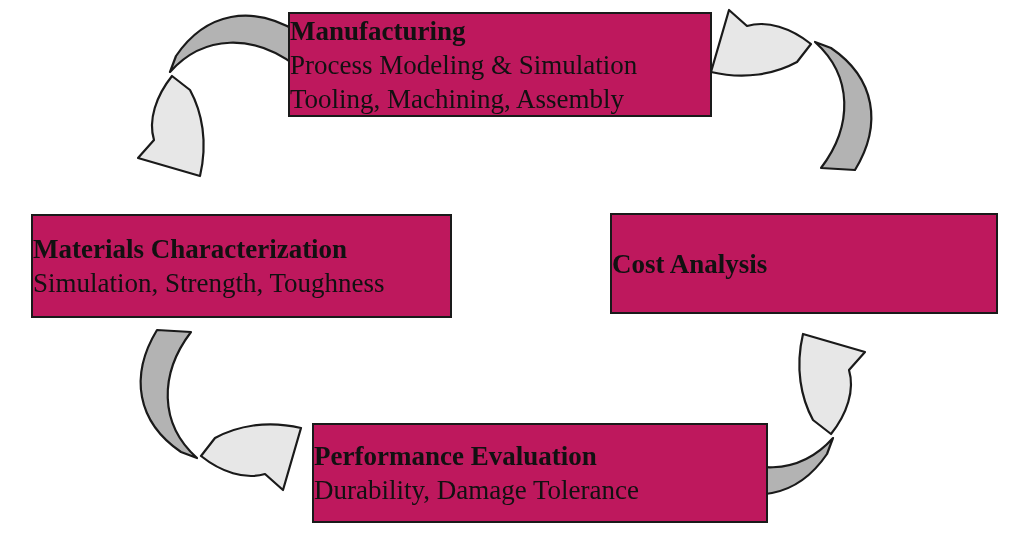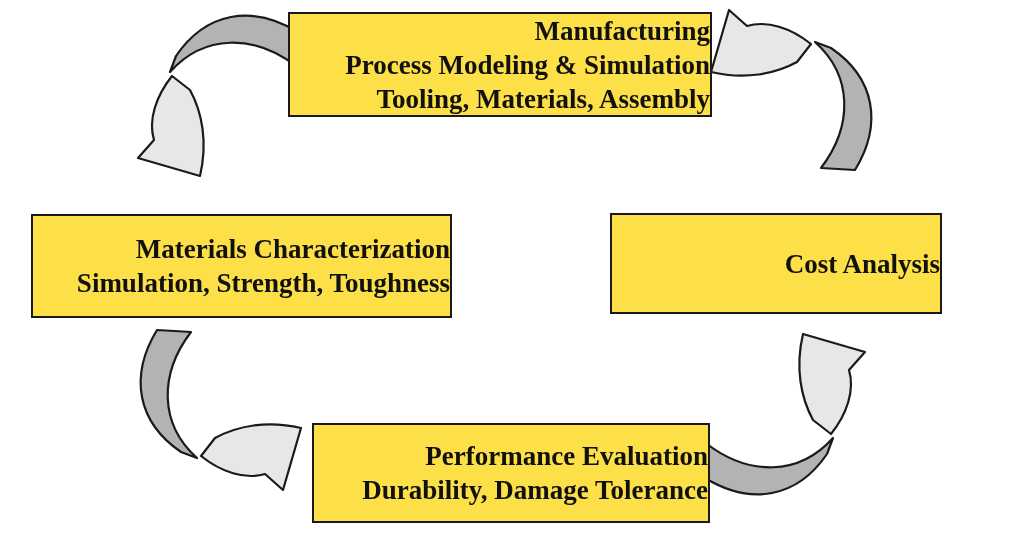--- a/index.html
+++ b/index.html
@@ -11,46 +11,45 @@
     position: relative;
     width: 1024px;
     height: 542px;
     background: #ffffff;
     overflow: hidden;
     font-family: "Liberation Serif", "DejaVu Serif", serif;
     color: #111111;
   }
   .node {
     position: absolute;
-    background: #fde047;
+    background: #be185d;
     border: 2px solid #1a1a1a;
     display: flex;
     flex-direction: column;
-    align-items: flex-end;
+    align-items: flex-start;
     justify-content: center;
     text-align: center;
     z-index: 2;
     box-sizing: border-box;
   }
   .node-title {
     font-weight: bold;
     font-size: 27px;
     line-height: 34px;
     white-space: nowrap;
   }
   .node-line {
     font-size: 27px;
     line-height: 34px;
     white-space: nowrap;
-    font-weight: bold;
   }
   #node-manufacturing { left: 288px; top: 12px;  width: 424px; height: 105px; }
   #node-materials     { left: 31px;  top: 214px; width: 421px; height: 104px; }
-  #node-cost          { left: 610px; top: 213px; width: 332px; height: 101px; }
-  #node-performance   { left: 312px; top: 423px; width: 398px; height: 100px; }
+  #node-cost          { left: 610px; top: 213px; width: 388px; height: 101px; }
+  #node-performance   { left: 312px; top: 423px; width: 456px; height: 100px; }
 
   .arrow {
     position: absolute;
     width: 190px;
     height: 190px;
     z-index: 1;
   }
   .arrow svg { width: 100%; height: 100%; display: block; }
   #arrow-mfg-to-mat  { left: 110px; top: 0px; }
   #arrow-mat-to-perf { left: 125px; top: 328px; transform: rotate(-90deg); }
@@ -91,21 +90,21 @@
   <div class="arrow" id="arrow-cost-to-mfg">
     <svg viewBox="0 0 190 190">
       <path d="M 188 32 C 142 4, 96 12, 66 56 L 60 72 C 94 34, 144 34, 186 66 Z" fill="#b3b3b3"></path>
       <path d="M 62 76 C 46 96, 38 120, 44 140 L 28 158 L 90 176 C 98 142, 92 112, 80 90 Z" fill="#e7e7e7"></path>
     </svg>
   </div>
 
   <div class="node" id="node-manufacturing">
     <div class="node-title">Manufacturing</div>
     <div class="node-line">Process Modeling &amp; Simulation</div>
-    <div class="node-line">Tooling, Materials, Assembly</div>
+    <div class="node-line">Tooling, Machining, Assembly</div>
   </div>
 
   <div class="node" id="node-materials">
     <div class="node-title">Materials Characterization</div>
     <div class="node-line">Simulation, Strength, Toughness</div>
   </div>
 
   <div class="node" id="node-cost">
     <div class="node-title">Cost Analysis</div>
   </div>

